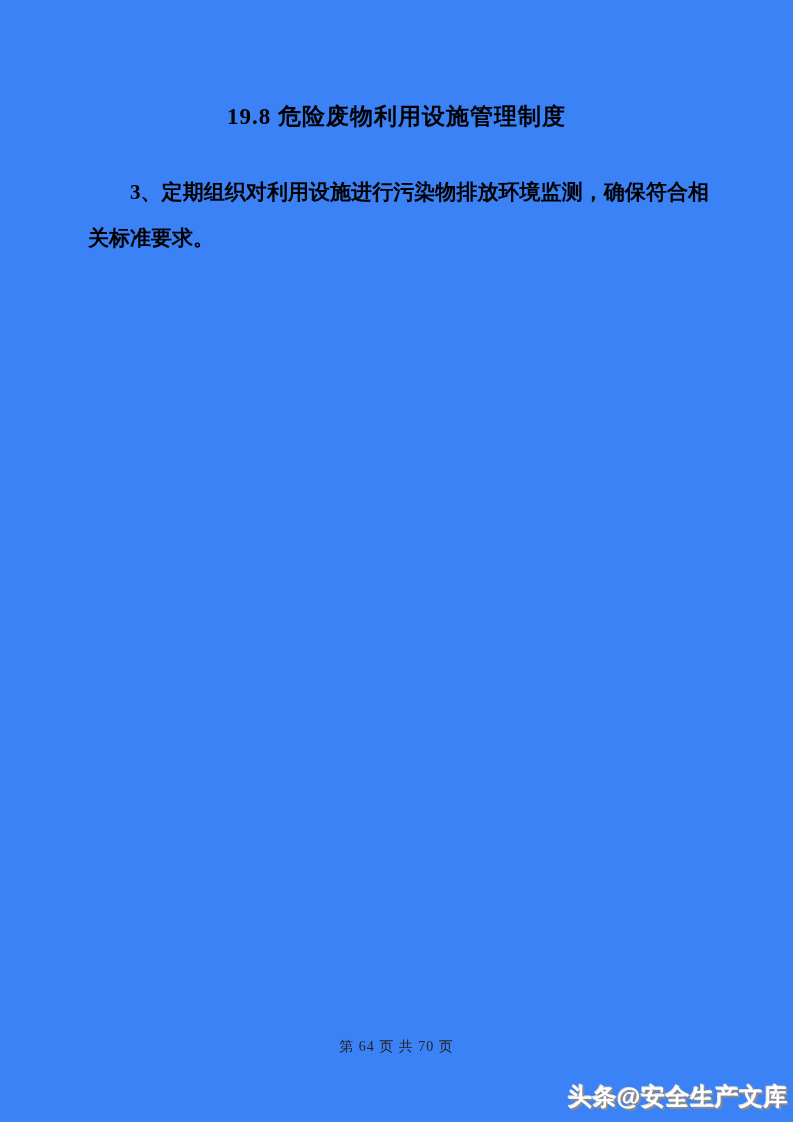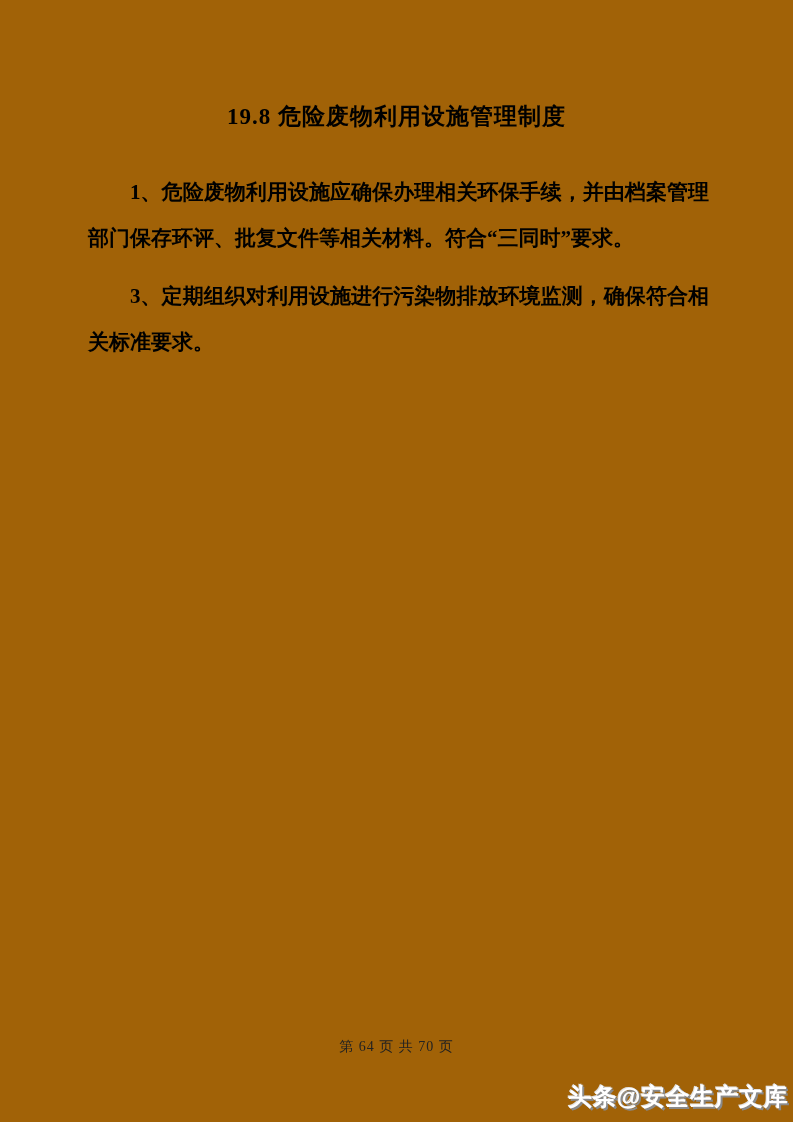--- a/index.html
+++ b/index.html
@@ -4,21 +4,21 @@
 <style>
   html, body {
     margin: 0;
     padding: 0;
     background: #ffffff;
   }
   .page {
     position: relative;
     width: 793px;
     height: 1122px;
-    background: #a16207;
+    background: #3b82f6;
     overflow: hidden;
     font-family: "Liberation Serif", "DejaVu Serif", serif;
     color: #000000;
   }
   .doc-title {
     margin: 0;
     padding-top: 101px;
     text-align: center;
     font-size: 23px;
     font-weight: 700;
@@ -62,21 +62,20 @@
   }
 </style>
 </head>
 <body>
 
 <div class="page">
 
   <h1 class="doc-title">19.8 危险废物利用设施管理制度</h1>
 
   <div class="content">
-    <p class="para">1、危险废物利用设施应确保办理相关环保手续，并由档案管理部门保存环评、批复文件等相关材料。符合“三同时”要求。</p>
     <p class="para">3、定期组织对利用设施进行污染物排放环境监测，确保符合相关标准要求。</p>
   </div>
 
   <div class="footer">第 64 页 共 70 页</div>
 
   <div class="watermark">头条@安全生产文库</div>
 
 </div>
 
 </body></html>

